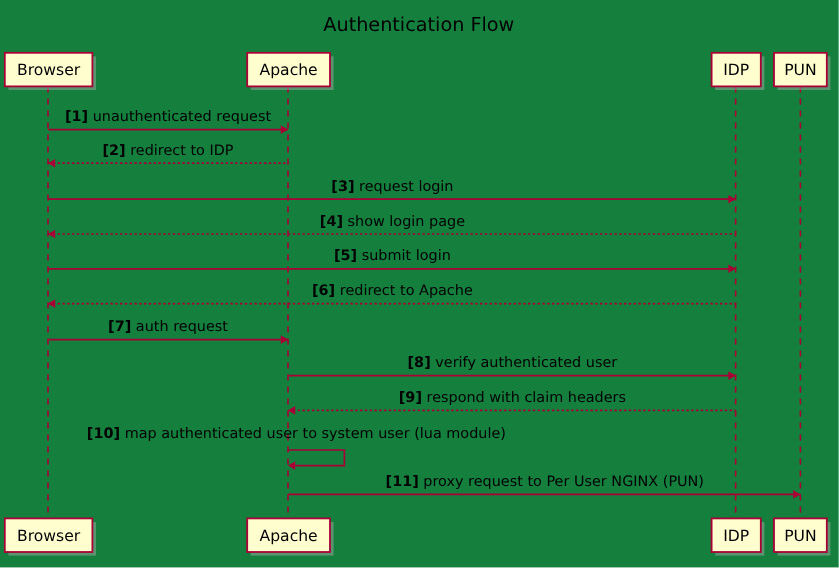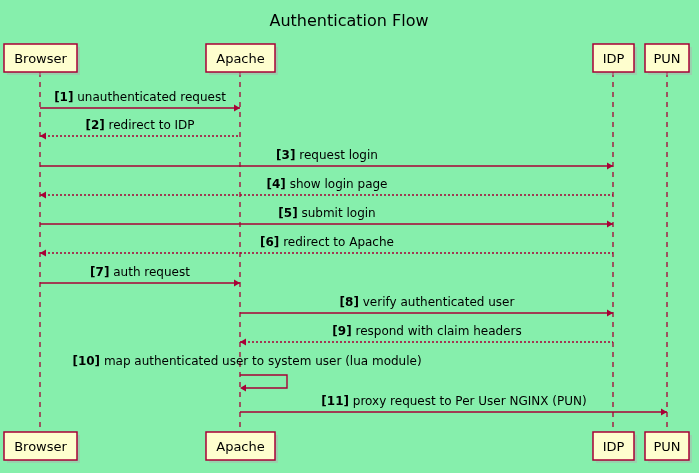--- a/index.html
+++ b/index.html
@@ -9,21 +9,21 @@
     background: #FFFFFF;
   }
   body {
     font-family: "DejaVu Sans", sans-serif;
     -webkit-font-smoothing: antialiased;
   }
   #diagram {
     position: relative;
     width: 699px;
     height: 473px;
-    background: #86efac;
+    background: #15803d;
     overflow: hidden;
   }
   #diagram svg {
     position: absolute;
     left: 0;
     top: 0;
     width: 699px;
     height: 473px;
   }
   .title-text {

